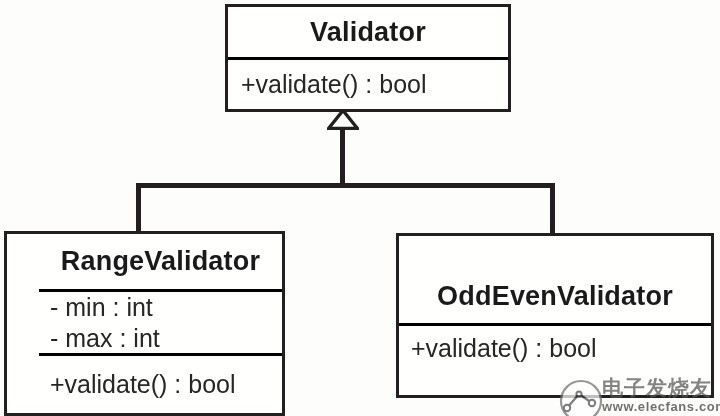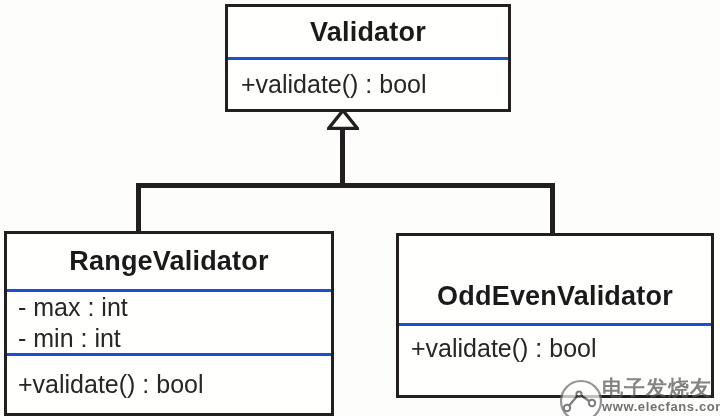--- a/index.html
+++ b/index.html
@@ -34,21 +34,21 @@
 
   .uml-compartment {
     box-sizing: border-box;
     display: flex;
     flex-direction: column;
     justify-content: center;
     overflow: hidden;
   }
 
   .uml-compartment.divided {
-    border-top: 3px solid #1d4ed8;
+    border-top: 3px solid #000000;
   }
 
   .class-name {
     text-align: center;
     font-weight: bold;
     color: #1a1a1a;
     letter-spacing: 0.2px;
     white-space: nowrap;
   }
 
@@ -76,22 +76,23 @@
     height: 53px;
   }
   #class-validator .member {
     font-size: 25px;
     padding-left: 13px;
   }
 
   #class-rangevalidator {
     left: 4px;
     top: 231px;
-    width: 330px;
+    width: 281px;
     height: 185px;
+    padding-left: 32px;
   }
   #class-rangevalidator .compartment-name {
     height: 55px;
   }
   #class-rangevalidator .class-name {
     font-size: 27px;
   }
   #class-rangevalidator .compartment-attrs {
     height: 64px;
     justify-content: center;
@@ -236,22 +237,22 @@
     <div class="uml-compartment compartment-ops divided">
       <div class="member">+validate() : bool</div>
     </div>
   </div>
 
   <div class="uml-class" id="class-rangevalidator">
     <div class="uml-compartment compartment-name">
       <div class="class-name">RangeValidator</div>
     </div>
     <div class="uml-compartment compartment-attrs divided">
+      <div class="member">- min : int</div>
       <div class="member">- max : int</div>
-      <div class="member">- min : int</div>
     </div>
     <div class="uml-compartment compartment-ops divided">
       <div class="member">+validate() : bool</div>
     </div>
   </div>
 
   <div class="uml-class" id="class-oddevenvalidator">
     <div class="uml-compartment compartment-name">
       <div class="class-name">OddEvenValidator</div>
     </div>

